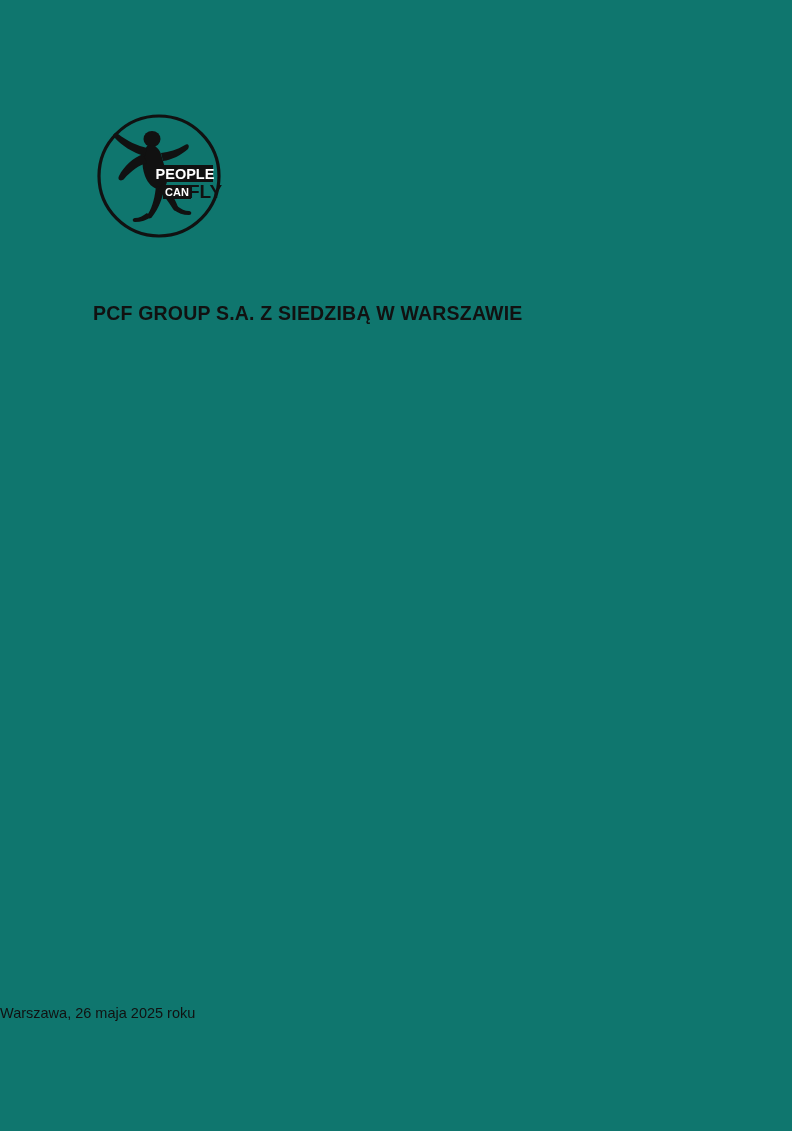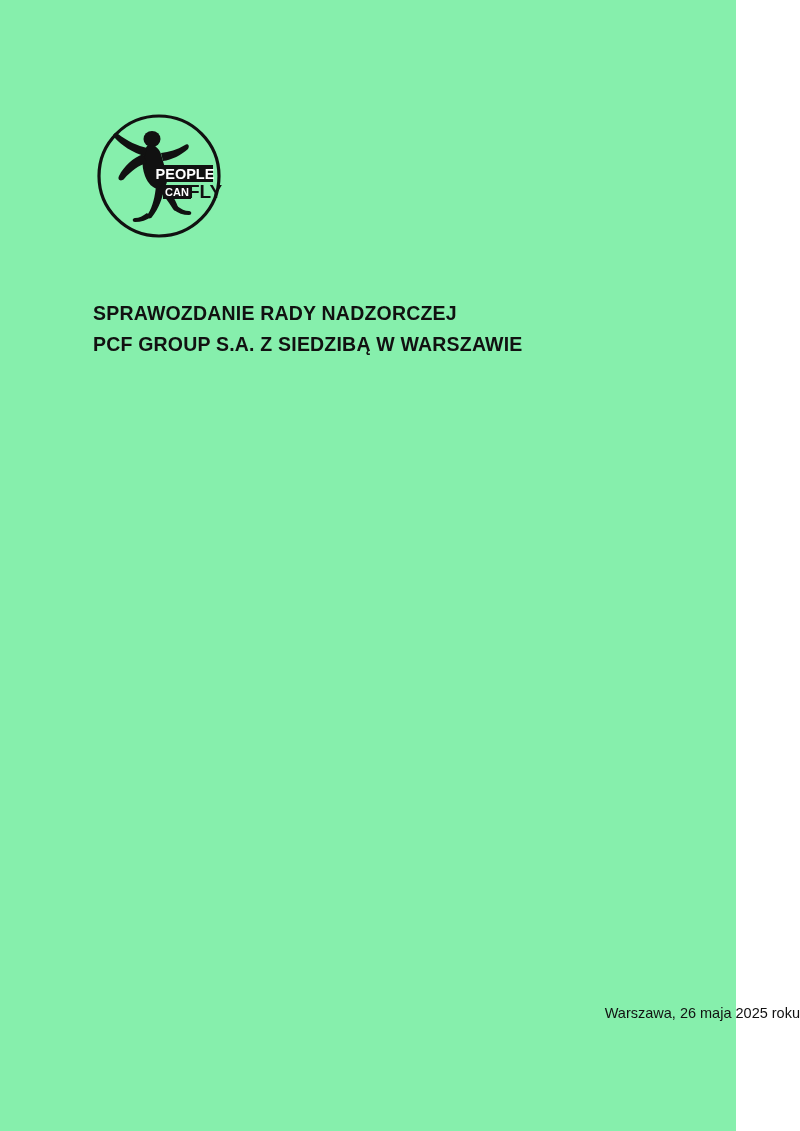--- a/index.html
+++ b/index.html
@@ -11,23 +11,23 @@
     width: 800px;
     height: 1131px;
     position: relative;
     font-family: "Liberation Sans", sans-serif;
     color: #1a1a1a;
     overflow: hidden;
   }
 
   .page {
     position: relative;
-    width: 736px;
+    width: 792px;
     height: 1131px;
-    background: #86efac;
+    background: #0f766e;
   }
 
   
   .logo-block {
     position: absolute;
     left: 93px;
     top: 110px;
     width: 132px;
     height: 132px;
   }
@@ -53,21 +53,21 @@
     color: #111111;
     white-space: nowrap;
   }
 
   
   .place-date {
     position: absolute;
     left: 0;
     top: 1003px;
     width: 800px;
-    text-align: right;
+    text-align: left;
     font-family: "Liberation Sans", sans-serif;
     font-size: 14.5px;
     line-height: 20px;
     color: #111111;
   }
 </style>
 </head>
 <body>
 
 <div class="page">
@@ -102,19 +102,18 @@
         <rect x="64" y="55" width="56" height="17" fill="#111111"></rect>
         <text x="92" y="68.5" font-family="Liberation Sans, sans-serif" font-size="14.5" font-weight="bold" fill="#ffffff" text-anchor="middle">PEOPLE</text>
         <rect x="70" y="75" width="28" height="14" fill="#111111"></rect>
         <text x="84" y="86" font-family="Liberation Sans, sans-serif" font-size="11" font-weight="bold" fill="#ffffff" text-anchor="middle">CAN</text>
         <text x="112" y="88" font-family="Liberation Sans, sans-serif" font-size="19" font-weight="bold" fill="#111111" text-anchor="middle">FLY</text>
       </g>
     </svg>
   </div>
 
   <div class="title-block">
-    <div class="title-line">SPRAWOZDANIE RADY NADZORCZEJ</div>
     <div class="title-line">PCF GROUP S.A. Z SIEDZIBĄ W WARSZAWIE</div>
   </div>
 
   <div class="place-date">Warszawa, 26 maja 2025 roku</div>
 
 </div>
 
 </body></html>

